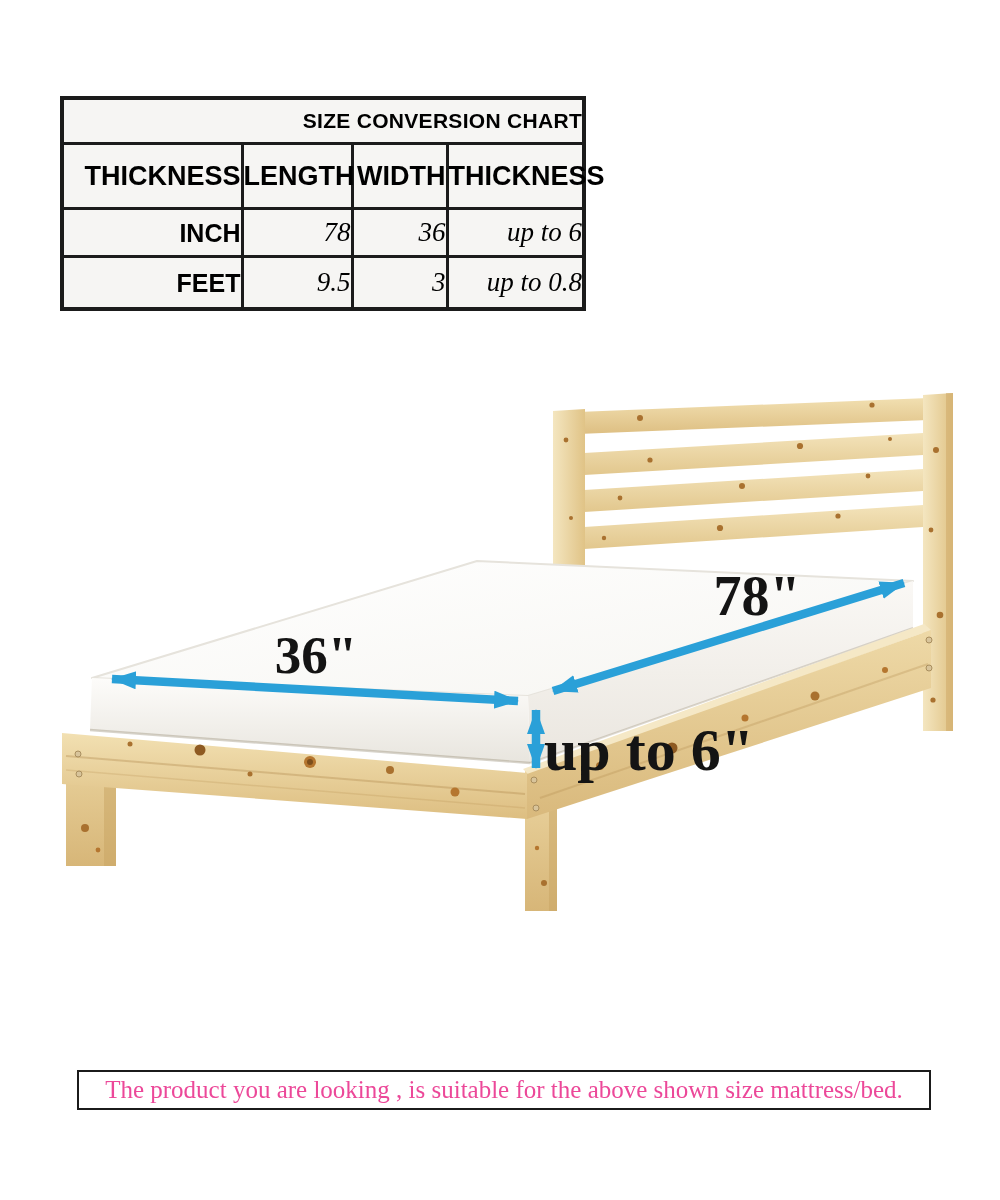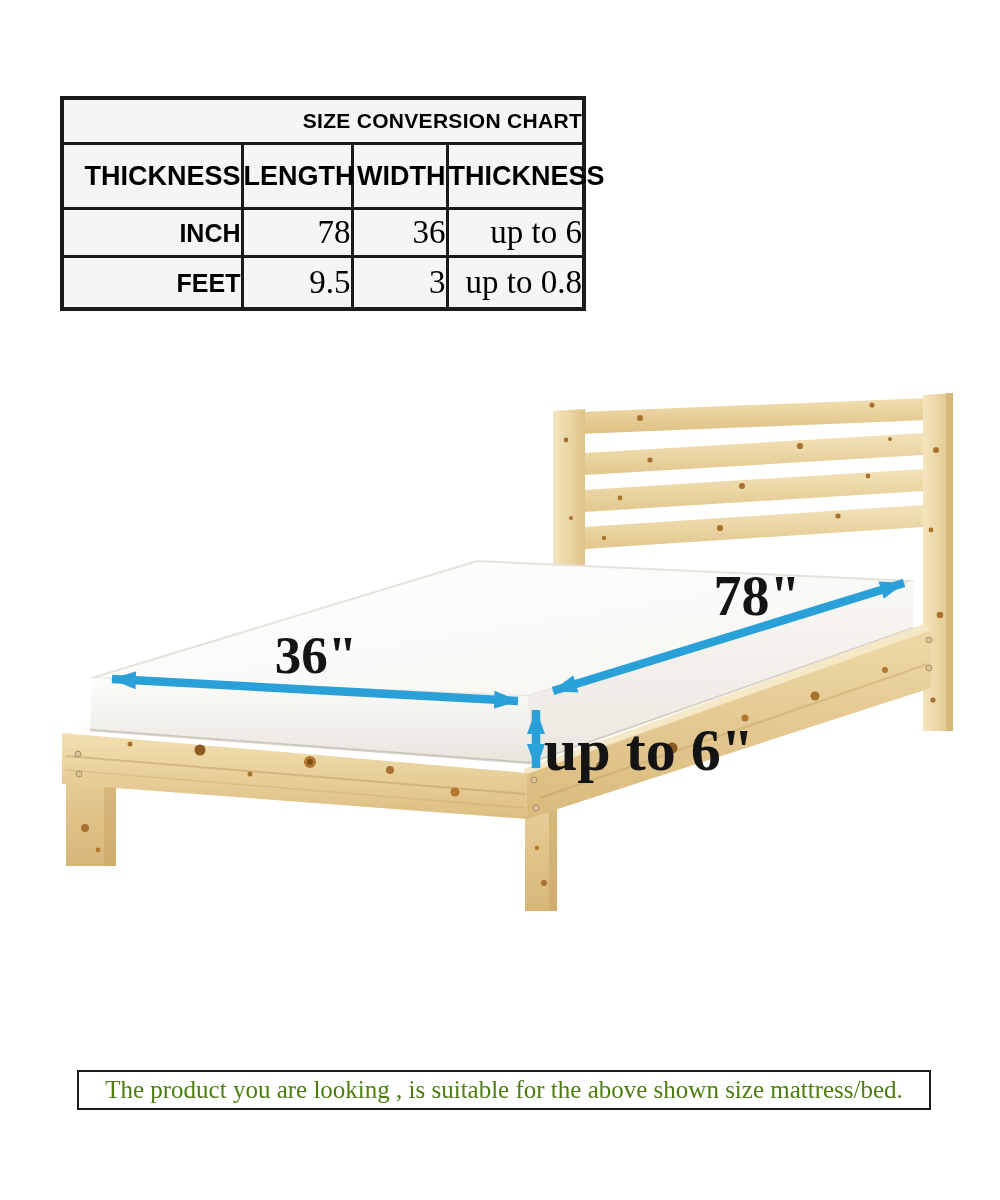--- a/index.html
+++ b/index.html
@@ -9,33 +9,33 @@
   
   .conv-wrap{position:absolute;left:60px;top:96px;}
   table.conv{border-collapse:collapse;width:522px;table-layout:fixed;
              background:#f6f5f3;}
   table.conv, table.conv td{border:3px solid #1b1b1b;}
   table.conv{border-width:4px;}
   table.conv td{padding:0;text-align:right;vertical-align:middle;color:#000000;}
   td.t-title{height:42px;font-weight:bold;font-size:21px;letter-spacing:.3px;}
   td.t-head{height:62px;font-weight:bold;font-size:27px;}
   td.t-label{font-weight:bold;font-size:25px;line-height:1.12;}
-  td.t-val{font-family:"Liberation Serif",serif;font-size:33px;}
+  td.t-val{font-family:"Liberation Serif",serif;font-size:27px;font-style:italic;}
   tr.r-inch td{height:45px;}
   tr.r-cm td{height:68px;}
   tr.r-feet td{height:49px;margin-top:11px;}
 
   
   .bed-svg{position:absolute;left:0;top:378px;width:1000px;height:580px;}
   .dim-label{font-family:"Liberation Serif",serif;font-weight:600;fill:#141414;}
 
   
   .note-box{position:absolute;left:77px;top:1070px;width:850px;height:36px;
             border:2px solid #1b1b1b;background:#ffffff;
-            font-family:"Liberation Serif",serif;font-size:25px;color:#4d7c0f;
+            font-family:"Liberation Serif",serif;font-size:25px;color:#ec4899;
             text-align:center;line-height:36px;white-space:nowrap;overflow:hidden;}
 </style>
 </head>
 <body>
 
 <div class="page">
 
   <div class="conv-wrap">
     <table class="conv">
       <colgroup>

